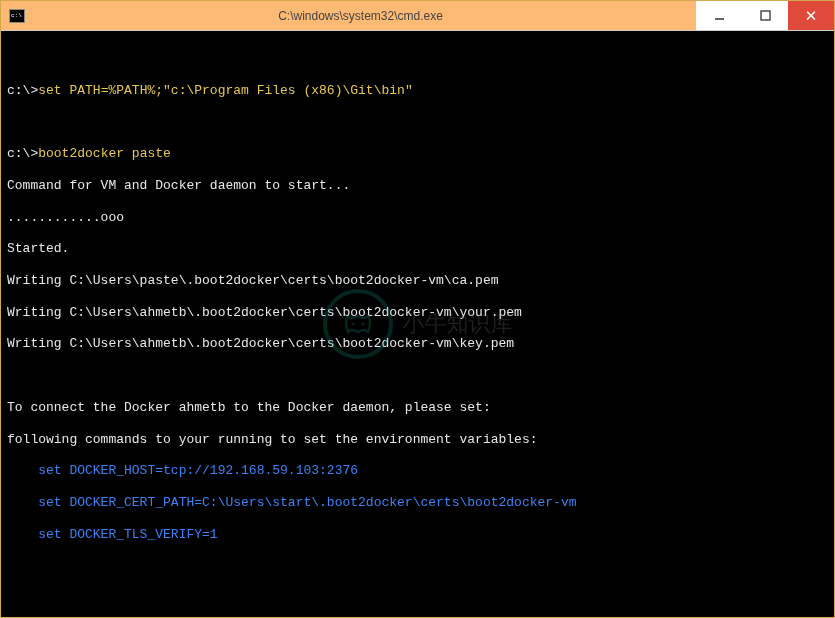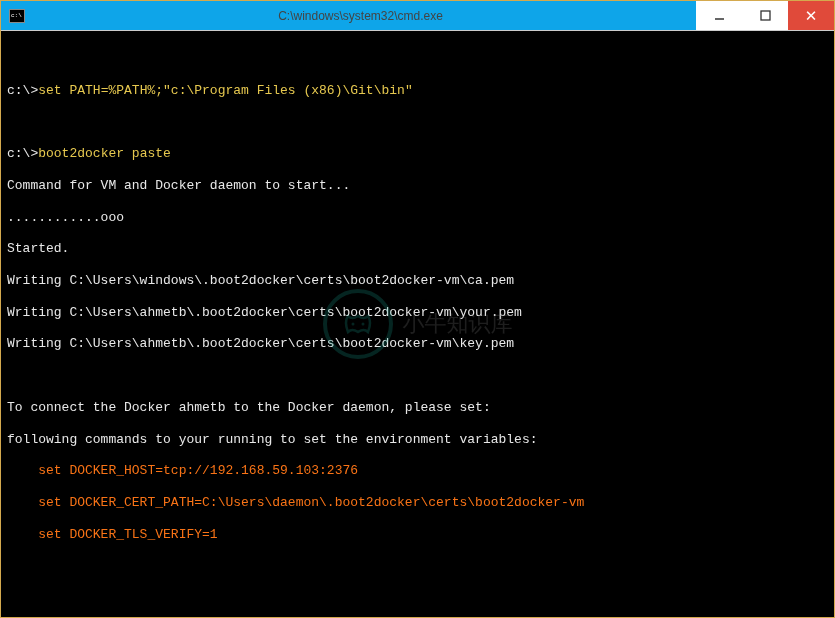--- a/index.html
+++ b/index.html
@@ -13,21 +13,21 @@
     .window {
       width: 835px;
       height: 618px;
       background: #000;
       border: 1px solid #d4a94e;
       display: flex;
       flex-direction: column;
     }
     .titlebar {
       height: 30px;
-      background: #0ea5e9;
+      background: #fdba74;
       display: flex;
       align-items: center;
       border-bottom: 1px solid #ccc;
     }
     .titlebar-icon {
       width: 16px;
       height: 14px;
       margin-left: 8px;
       background: #000;
       border: 1px solid #888;
@@ -77,21 +77,21 @@
       padding: 4px 6px;
       font-size: 13px;
       line-height: 1.22;
       color: #e8e8e8;
       overflow: hidden;
       white-space: pre;
       position: relative;
     }
     .prompt { color: #e8e8e8; }
     .cmd { color: #e6c84f; }
-    .env-cmd { color: #f97316; }
+    .env-cmd { color: #3b82f6; }
     .watermark {
       position: absolute;
       left: 50%;
       top: 50%;
       transform: translate(-50%, -50%);
       opacity: 0.22;
       display: flex;
       align-items: center;
       gap: 10px;
       pointer-events: none;
@@ -152,28 +152,28 @@
       </div>
       <div class="watermark-text">小牛知识库</div>
     </div>
 
 <div><span class="prompt">c:\&gt;</span><span class="cmd">set PATH=%PATH%;"c:\Program Files (x86)\Git\bin"</span></div>
 <div class="spacer"></div>
 <div><span class="prompt">c:\&gt;</span><span class="cmd">boot2docker paste</span></div>
 <div>Command for VM and Docker daemon to start...</div>
 <div>............ooo</div>
 <div>Started.</div>
-<div>Writing C:\Users\windows\.boot2docker\certs\boot2docker-vm\ca.pem</div>
+<div>Writing C:\Users\paste\.boot2docker\certs\boot2docker-vm\ca.pem</div>
 <div>Writing C:\Users\ahmetb\.boot2docker\certs\boot2docker-vm\your.pem</div>
 <div>Writing C:\Users\ahmetb\.boot2docker\certs\boot2docker-vm\key.pem</div>
 <div class="spacer"></div>
 <div>To connect the Docker ahmetb to the Docker daemon, please set:</div>
 <div>following commands to your running to set the environment variables:</div>
 <div class="env-cmd">    set DOCKER_HOST=tcp://192.168.59.103:2376</div>
-<div class="env-cmd">    set DOCKER_CERT_PATH=C:\Users\daemon\.boot2docker\certs\boot2docker-vm</div>
+<div class="env-cmd">    set DOCKER_CERT_PATH=C:\Users\start\.boot2docker\certs\boot2docker-vm</div>
 <div class="env-cmd">    set DOCKER_TLS_VERIFY=1</div>
 <div class="spacer"></div>
 
 
 
 
 
 
 
 

